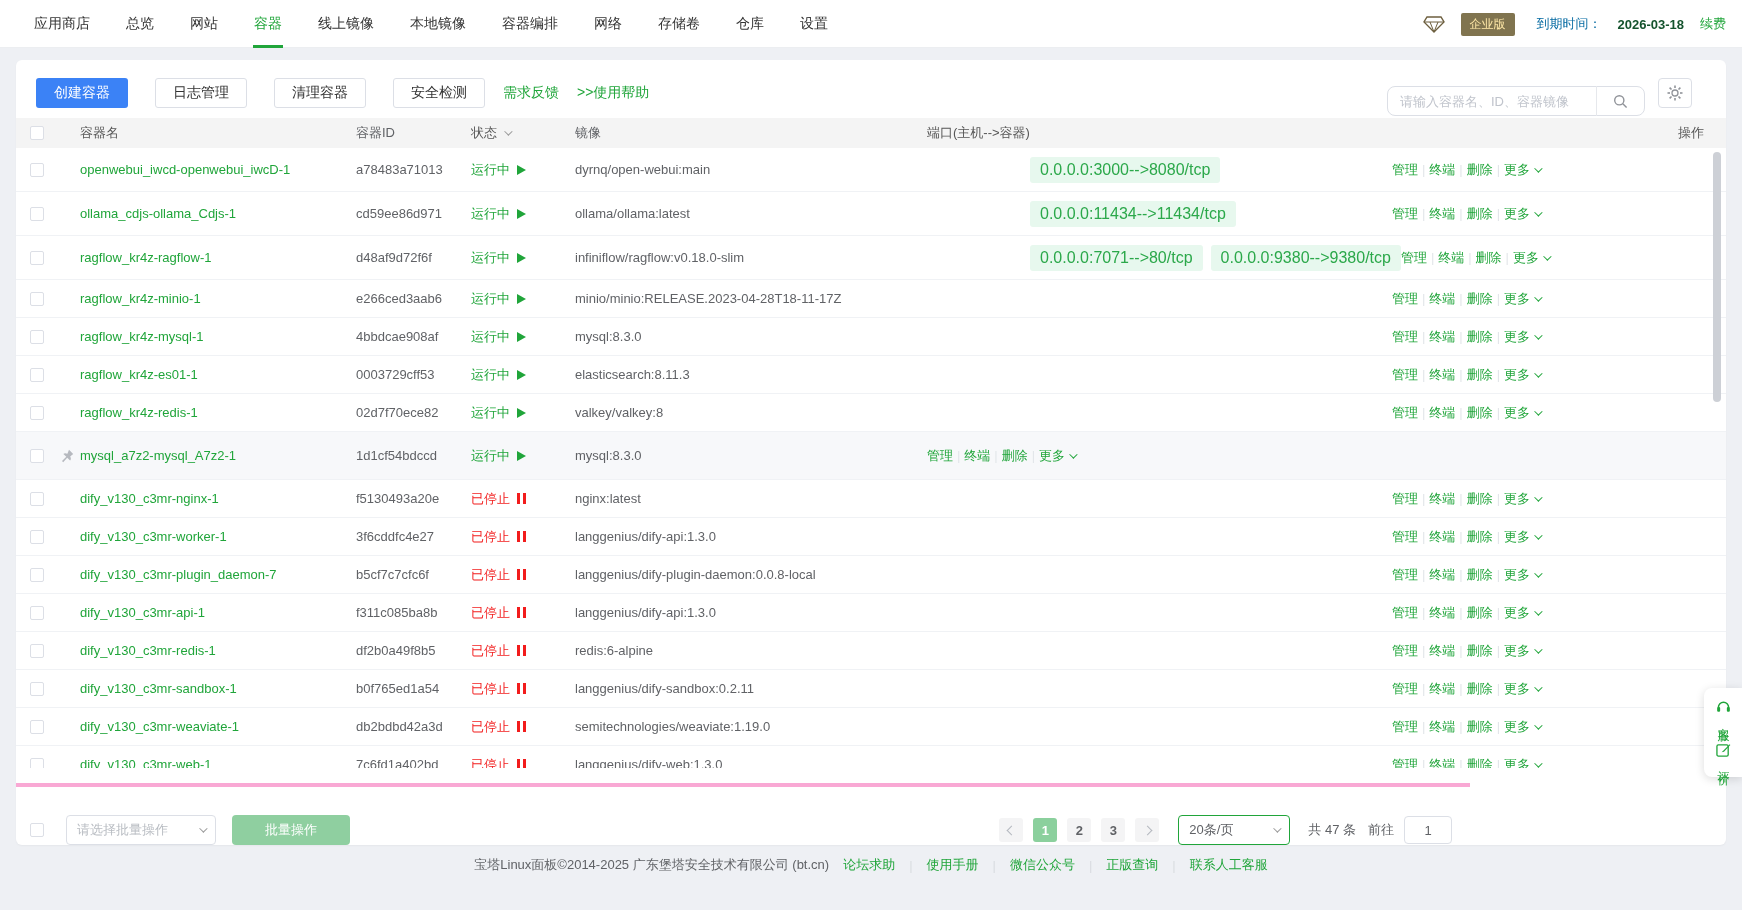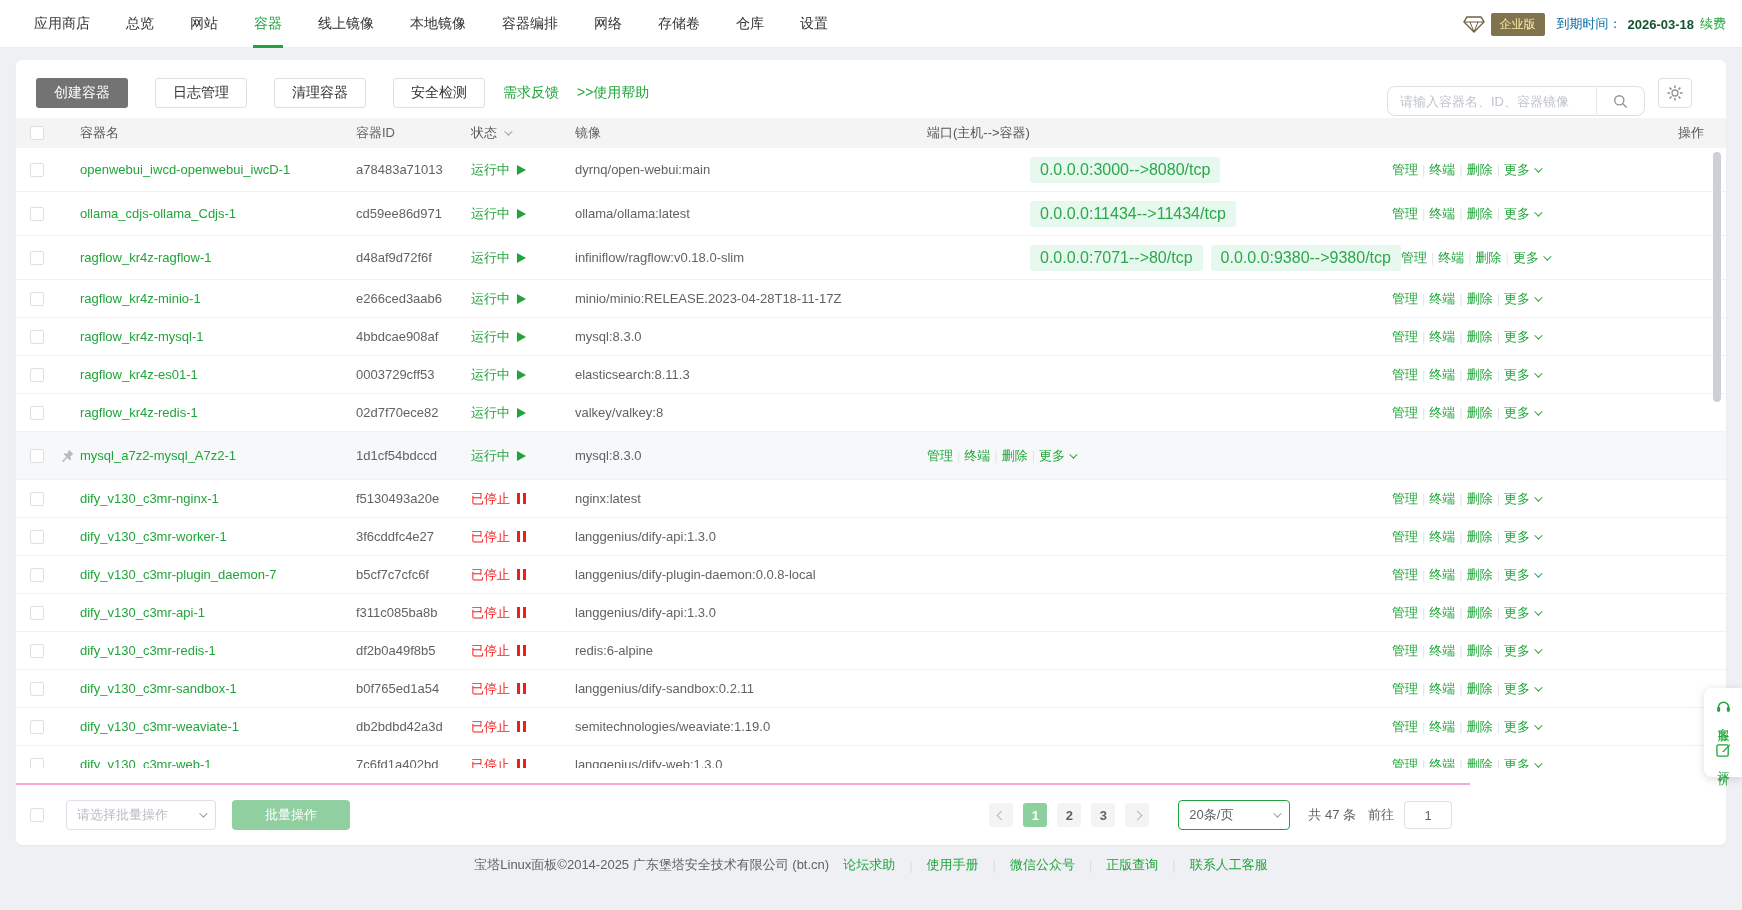--- a/index.html
+++ b/index.html
@@ -9,33 +9,33 @@
     background:#eef0f4; color:#333; overflow:hidden; position:relative; font-size:14px;
   }
   
   .navbar { position:absolute; top:0; left:0; width:1742px; height:48px; background:#fff;
             display:flex; align-items:center; padding:0 16px; border-bottom:1px solid #eceef1; }
   .nav-tabs { display:flex; align-items:stretch; height:48px; }
   .nav-tab { position:relative; display:flex; align-items:center; padding:0 18px; cursor:pointer; color:#333; }
   .nav-tab.active { color:#20a53a; }
   .nav-tab.active::after { content:""; position:absolute; bottom:0; left:50%; transform:translateX(-50%);
             width:30px; height:3px; background:#20a53a; }
-  .license { position:absolute; right:16px; top:0; height:48px; display:flex; align-items:center; gap:6px; font-size:13px; }
+  .license { position:absolute; right:16px; top:0; height:48px; display:flex; align-items:center; gap:16px; font-size:13px; }
   .badge-ent { background:#80744f; color:#ffe9a8; font-size:12px; padding:3px 9px; border-radius:2px; }
   .expire-label { color:#0369a1; margin-left:6px; }
   .expire-date { color:#14532d; font-weight:bold; }
   .renew { color:#20a53a; cursor:pointer; }
   
   .card { position:absolute; top:60px; left:16px; width:1710px; height:785px; background:#fff;
           border-radius:6px; box-shadow:0 1px 2px rgba(0,0,0,.04); }
   
   .toolbar { position:absolute; top:18px; left:20px; right:20px; height:30px; display:flex; align-items:center; }
   .btn { height:30px; display:inline-flex; align-items:center; padding:0 17px; border-radius:3px;
          font-size:14px; cursor:pointer; border:1px solid transparent; background:#fff; }
-  .btn-primary { background:#737373; color:#fff; }
+  .btn-primary { background:#3b82f6; color:#fff; }
   .btn-outline { border-color:#dcdfe6; color:#333; margin-left:27px; }
   .toolbar-link { color:#20a53a; margin-left:18px; cursor:pointer; }
   .search-wrap { position:absolute; right:61px; top:8px; width:258px; height:30px; border:1px solid #dcdfe6;
                  border-radius:8px; display:flex; align-items:center; background:#fff; }
   .search-input { flex:1; border:none; outline:none; padding:0 12px; font-size:13px; color:#333; min-width:0;
                   font-family:inherit; background:transparent; }
   .search-input::placeholder { color:#c0c4cc; }
   .search-icon-zone { width:48px; height:30px; border-left:1px solid #e6e8ec; display:flex; align-items:center;
                   justify-content:center; cursor:pointer; }
   .gear-btn { position:absolute; right:14px; top:0; width:34px; height:30px; border:1px solid #dcdfe6;
@@ -70,35 +70,35 @@
   .chev { display:inline-block; width:6px; height:6px; border-right:1.4px solid currentColor;
           border-bottom:1.4px solid currentColor; transform:rotate(45deg) translateY(-2px); }
   .chev-gray { color:#999; }
   .pin-icon { position:absolute; left:44px; top:50%; transform:translateY(-50%); }
   
   input[type=checkbox] { appearance:none; -webkit-appearance:none; width:14px; height:14px; border:1px solid #dcdfe6;
           border-radius:2px; background:#fff; cursor:pointer; }
   
   .scroll-thumb { position:absolute; right:5px; top:92px; width:8px; height:250px; background:#cdd0d6; border-radius:4px; }
   
-  .bottom-bar { position:absolute; top:723px; left:0; width:1454px; height:62px; border-top:2px solid #f9a8d4;
-                display:flex; align-items:flex-start; padding:15px 18px 0 14px; }
+  .bottom-bar { position:absolute; top:723px; left:0; width:1454px; height:62px; border-top:4px solid #f9a8d4;
+                display:flex; align-items:flex-end; padding:15px 18px 0 14px; }
   .batch-select { width:150px; height:30px; border:1px solid #dcdfe6; border-radius:4px; margin-left:22px;
                   display:flex; align-items:center; justify-content:space-between; padding:0 10px; color:#b8bcc2;
                   font-size:13px; cursor:pointer; background:#fff; }
   .btn-batch { margin-left:16px; background:#8fcfa0; color:#fff; border-radius:4px; font-size:13px; padding:0 32px; }
   .pagination { margin-left:auto; display:flex; align-items:center; font-size:13px; color:#606266; }
   .page-btn { min-width:24px; height:24px; padding:0 4px; margin:0 5px; background:#f4f4f5; border-radius:3px;
               display:flex; align-items:center; justify-content:center; cursor:pointer; font-weight:bold; }
   .page-btn.active { background:#8bd09d; color:#fff; }
   .page-arrow { color:#b4b8bf; }
   .page-arrow .chev { width:7px; height:7px; }
   .chev-left { transform:rotate(135deg); }
   .chev-right { transform:rotate(-45deg); }
-  .size-select { width:112px; height:30px; border:1px solid #20a53a; border-radius:4px; margin:0 18px 0 24px;
+  .size-select { width:112px; height:30px; border:1px solid #20a53a; border-radius:4px; margin:0 18px 0 14px;
                  display:flex; align-items:center; justify-content:space-between; padding:0 10px; cursor:pointer; background:#fff; }
   .total-text { margin-right:12px; }
   .goto-label { margin-right:10px; }
   .goto-input { width:48px; height:28px; border:1px solid #dcdfe6; border-radius:4px; text-align:center;
                 font-size:13px; color:#606266; outline:none; font-family:inherit; }
   
   .float-panel { position:absolute; right:0; top:688px; width:38px; background:#fff; border-radius:8px 0 0 8px;
                  box-shadow:0 2px 10px rgba(0,0,0,.14); padding:12px 0 10px; display:flex; flex-direction:column;
                  align-items:center; gap:18px; z-index:5; }
   .float-item { display:flex; flex-direction:column; align-items:center; gap:4px; color:#20a53a; font-size:12px; cursor:pointer; }

